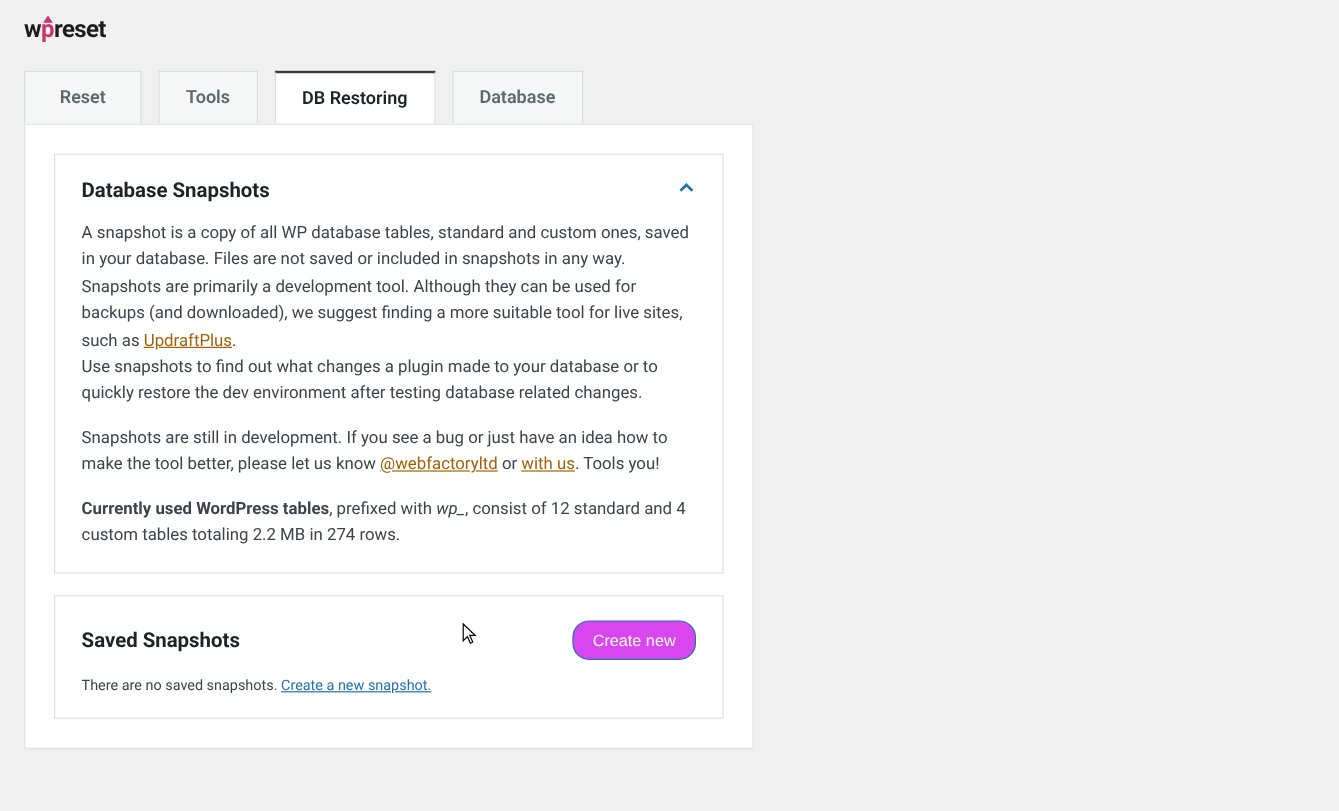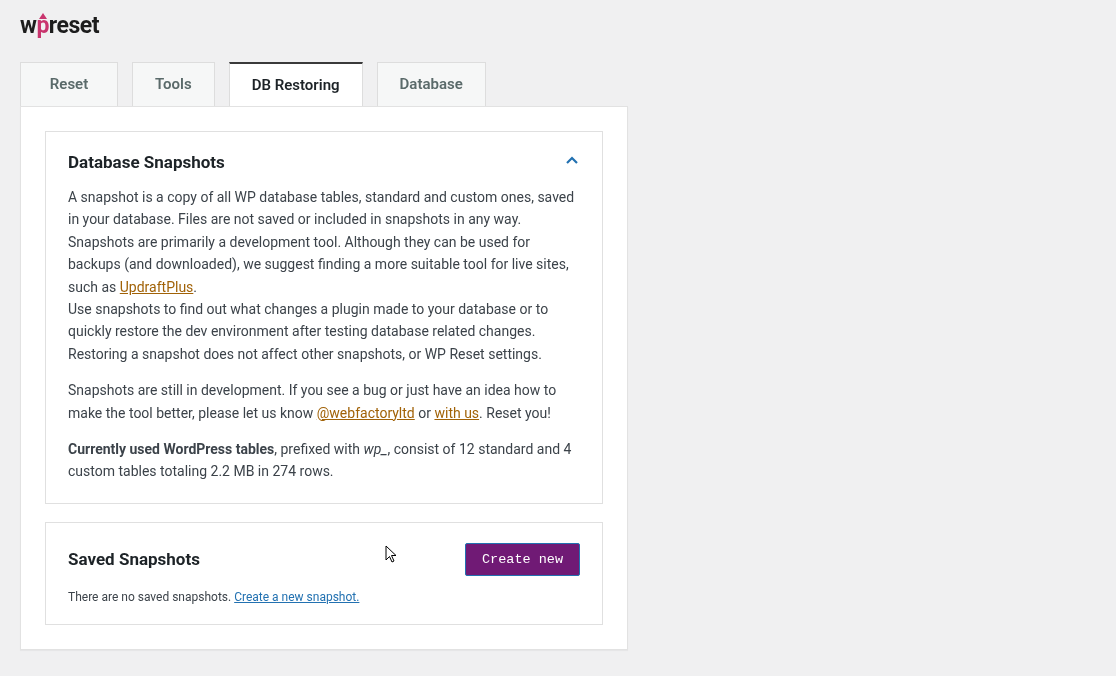--- a/index.html
+++ b/index.html
@@ -1,39 +1,39 @@
 <!DOCTYPE html>
 <html><head>
 <meta charset="utf-8">
 <style>
 * { box-sizing: border-box; margin: 0; padding: 0; }
 body { font-family: -apple-system, BlinkMacSystemFont, "Segoe UI", Roboto, sans-serif; background: #f0f0f1; color: #2c3338; font-size: 14px; }
 .wrap { padding: 12px 20px; max-width: 1116px; }
 .logo { display: flex; align-items: center; margin-bottom: 22px; }
-.logo-text { font-size: 23px; font-weight: 700; color: #1d1d1d; letter-spacing: -0.5px; }
+.logo-text { font-size: 20px; font-weight: 700; color: #1d1d1d; letter-spacing: -0.5px; }
 .logo-text .accent { color: #c9356e; display: inline-block; position: relative; }
 .logo-text .accent::before { content: ""; position: absolute; top: 1px; left: 50%; width: 0; height: 0; border-left: 4px solid transparent; border-right: 4px solid transparent; border-bottom: 6px solid #c9356e; transform: translateX(-50%); }
 .tabs { display: flex; gap: 14px; border-bottom: 1px solid transparent; }
 .tab { background: #f6f7f7; color: #5a6a6a; border: 1px solid #ddd; border-bottom: none; padding: 12px 22px; font-size: 15px; font-weight: 600; cursor: pointer; position: relative; top: 1px; }
 .tab.reset { width: 98px; text-align: center; }
 .tab.active { background: #fff; color: #1d2327; border-top: 2px solid #3a3a3a; }
 .content { background: #fff; border: 1px solid #e2e2e2; box-shadow: 0 1px 1px rgba(0,0,0,.04); padding: 24px; width: 608px; position: relative; }
 .panel { border: 1px solid #e0e0e0; padding: 20px 22px; background: #fff; position: relative; margin-bottom: 18px; }
 .panel:last-child { margin-bottom: 0; }
 .panel-head { display: flex; justify-content: space-between; align-items: center; }
 .panel-title { font-size: 17px; font-weight: 700; color: #1d2327; }
 .chevron { color: #2271b1; font-weight: 700; cursor: pointer; }
 .panel-body p { color: #3c434a; font-size: 14px; line-height: 1.6; }
 .panel-body p + p { margin-top: 14px; }
 .panel-body .first { margin-top: 14px; }
 .panel-body a { color: #a16207; text-decoration: underline; cursor: pointer; }
 .panel-body strong { font-weight: 700; }
 .panel-body em { font-style: italic; }
 .saved-panel .panel-head { align-items: center; }
-.btn-primary { background: #701a75; color: #fff; border: 1px solid #2271b1; padding: 8px 16px; font-size: 13.5px; cursor: pointer; border-radius: 2px; font-family: Liberation Mono, monospace; }
+.btn-primary { background: #d946ef; color: #fff; border: 1px solid #2271b1; padding: 8px 16px; font-size: 13.5px; cursor: pointer; border-radius: 14px; }
 .saved-body { margin-top: 14px; font-size: 12px; color: #3c434a; }
 .saved-body a { color: #2271b1; text-decoration: underline; cursor: pointer; }
 .cursor { position: absolute; pointer-events: none; z-index: 999; }
 </style>
 </head>
 <body>
 
 <div class="wrap">
   <div class="logo">
     <span class="logo-text">
@@ -57,24 +57,23 @@
           <svg width="16" height="16" viewBox="0 0 16 16" fill="none" stroke="#2271b1" stroke-width="2.2">
               <polyline points="3,10 8,5 13,10"></polyline>
             </svg>
         </div>
       </div>
       <div class="panel-body">
         <p class="first">
           <span>A snapshot is a copy of all WP database tables, standard and custom ones, saved in your database. Files are not saved or included in snapshots in any way.</span><br>
           <span>Snapshots are primarily a development tool. Although they can be used for backups (and downloaded), we suggest finding a more suitable tool for live sites, such as </span><a>UpdraftPlus</a><span>.</span><br>
           <span>Use snapshots to find out what changes a plugin made to your database or to quickly restore the dev environment after testing database related changes.</span><br>
-          <span>Restoring a snapshot does not affect other snapshots, or WP Reset settings.</span>
         </p>
         <p>
-          <span>Snapshots are still in development. If you see a bug or just have an idea how to make the tool better, please let us know </span><a>@webfactoryltd</a><span> or </span><a>with us</a><span>. Reset you!</span>
+          <span>Snapshots are still in development. If you see a bug or just have an idea how to make the tool better, please let us know </span><a>@webfactoryltd</a><span> or </span><a>with us</a><span>. Tools you!</span>
         </p>
         <p>
           <strong>Currently used WordPress tables</strong><span>, prefixed with </span><em>wp_</em><span>, consist of 12 standard and 4 custom tables totaling 2.2 MB in 274 rows.</span>
         </p>
       </div>
     </div>
 
     <div class="panel saved-panel">
       <div class="panel-head">
         <div class="panel-title">Saved Snapshots</div>

